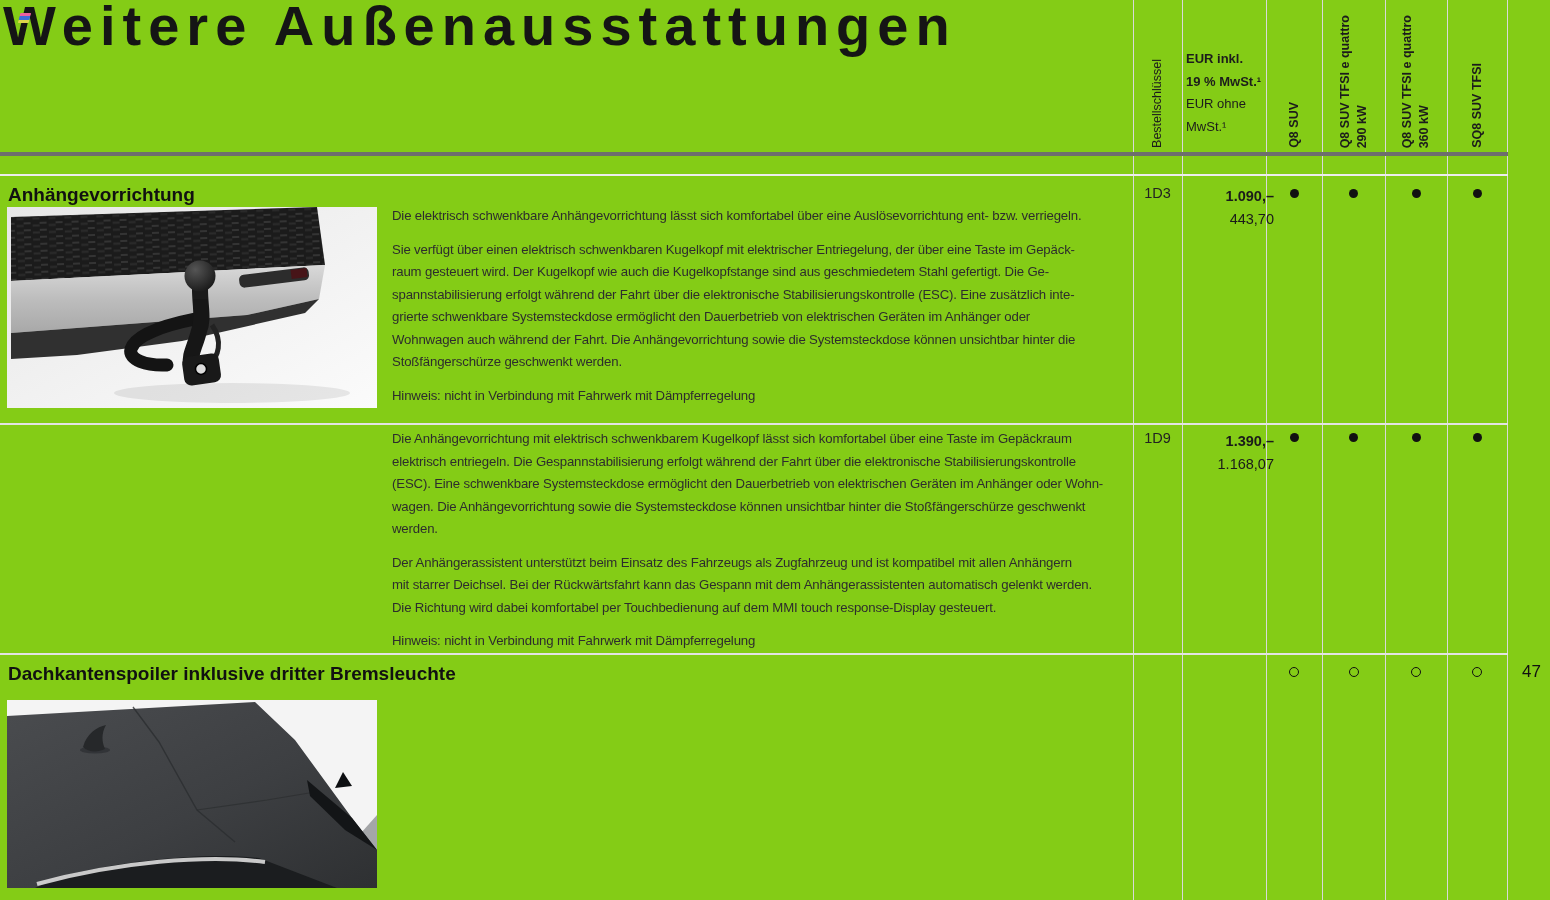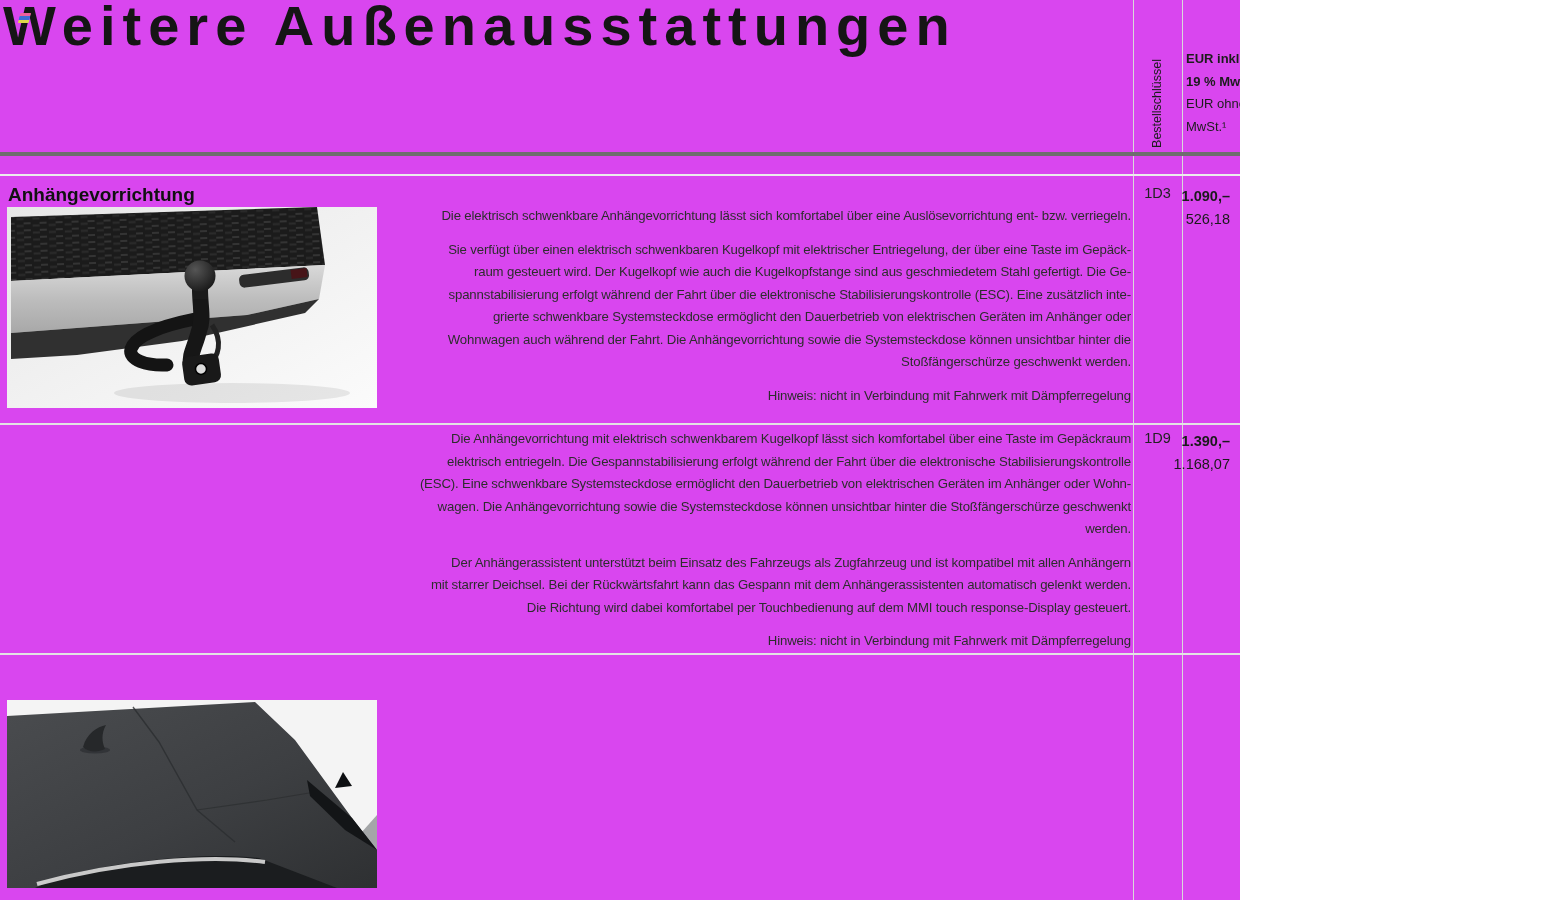--- a/index.html
+++ b/index.html
@@ -1,17 +1,17 @@
 <!DOCTYPE html>
 <html lang="de"><head>
 <meta charset="utf-8">
 <style>
   html,body{margin:0;padding:0;background:#fff;}
   .page{
-    position:relative;width:1240px;height:900px;background:#d946ef;overflow:hidden;
+    position:relative;width:1550px;height:900px;background:#84cc16;overflow:hidden;
     font-family:"Liberation Sans","DejaVu Sans",sans-serif;color:#262626;
   }
   
   .title{
     position:absolute;top:-4px;left:3px;margin:0;
     font-size:56px;line-height:60px;font-weight:700;letter-spacing:7px;color:#151515;
     white-space:nowrap;
   }
   .title-icon{
     position:absolute;top:13px;left:19px;width:11px;height:10px;z-index:3;
@@ -40,27 +40,27 @@
   .price-head .reg{font-weight:400;white-space:pre-line;}
   
   .row-label{
     position:absolute;left:8px;margin:0;
     font-size:19px;font-weight:700;color:#111;white-space:nowrap;
   }
   .desc{
     position:absolute;left:392px;width:739px;
     font-size:13.2px;letter-spacing:-0.15px;line-height:22.5px;color:#2d2d2d;
   }
-  .desc p{margin:0 0 11px 0;white-space:pre-line;text-align:right;}
+  .desc p{margin:0 0 11px 0;white-space:pre-line;}
   .code-cell{
     position:absolute;left:1133px;width:49px;text-align:center;
     font-size:14.5px;color:#222;
   }
   .price-cell{
-    position:absolute;left:1164px;width:66px;text-align:right;
+    position:absolute;left:1208px;width:66px;text-align:right;
     font-size:14.5px;line-height:22.5px;color:#1a1a1a;
   }
   .price-cell .incl{font-weight:700;}
   .dotcell{position:absolute;height:12px;display:flex;align-items:center;justify-content:center;}
   .dot{display:inline-block;border-radius:50%;}
   .dot.filled{width:9px;height:9px;background:#111;}
   .dot.open{width:8px;height:8px;border:1.6px solid #111;background:transparent;}
   .feature-img{position:absolute;display:block;}
   .page-number{
     position:absolute;left:1522px;top:662px;font-size:17px;color:#111;
@@ -162,21 +162,21 @@
 spannstabilisierung erfolgt während der Fahrt über die elektronische Stabilisierungskontrolle (ESC). Eine zusätzlich inte-
 grierte schwenkbare Systemsteckdose ermöglicht den Dauerbetrieb von elektrischen Geräten im Anhänger oder
 Wohnwagen auch während der Fahrt. Die Anhängevorrichtung sowie die Systemsteckdose können unsichtbar hinter die
 Stoßfängerschürze geschwenkt werden.</p>
     <p>Hinweis: nicht in Verbindung mit Fahrwerk mit Dämpferregelung</p>
   </div>
 
   <div class="code-cell" style="top:185px">1D3</div>
   <div class="price-cell" style="top:185px">
     <div class="incl">1.090,–</div>
-    <div>526,18</div>
+    <div>443,70</div>
   </div>
   <div class="dotcell" style="left:1266px;top:187px;width:56px">
       <span class="dot filled"></span>
     </div>
   <div class="dotcell" style="left:1322px;top:187px;width:63px">
       <span class="dot filled"></span>
     </div>
   <div class="dotcell" style="left:1385px;top:187px;width:62px">
       <span class="dot filled"></span>
     </div>
@@ -208,20 +208,21 @@
   <div class="dotcell" style="left:1322px;top:431px;width:63px">
       <span class="dot filled"></span>
     </div>
   <div class="dotcell" style="left:1385px;top:431px;width:62px">
       <span class="dot filled"></span>
     </div>
   <div class="dotcell" style="left:1447px;top:431px;width:60px">
       <span class="dot filled"></span>
     </div>
 
+  <h2 class="row-label" style="top:663px">Dachkantenspoiler inklusive dritter Bremsleuchte</h2>
 
   <svg class="feature-img" style="left:7px;top:700px" width="370" height="188" viewBox="0 0 370 188" role="img">
     <defs>
       <linearGradient id="roof" x1="0" y1="0" x2="1" y2="1">
         <stop offset="0" stop-color="#4a4c4f"></stop>
           <stop offset="0.55" stop-color="#3d3f42"></stop>
           <stop offset="1" stop-color="#2e3032"></stop>
       </linearGradient>
     </defs>
     <rect width="370" height="188" fill="#f4f4f4"></rect>

